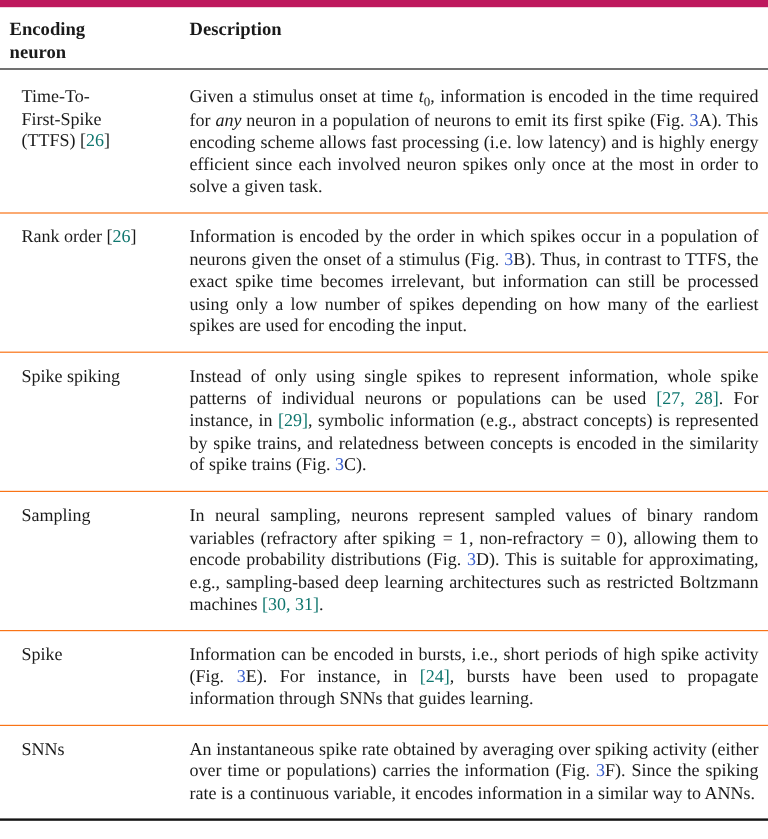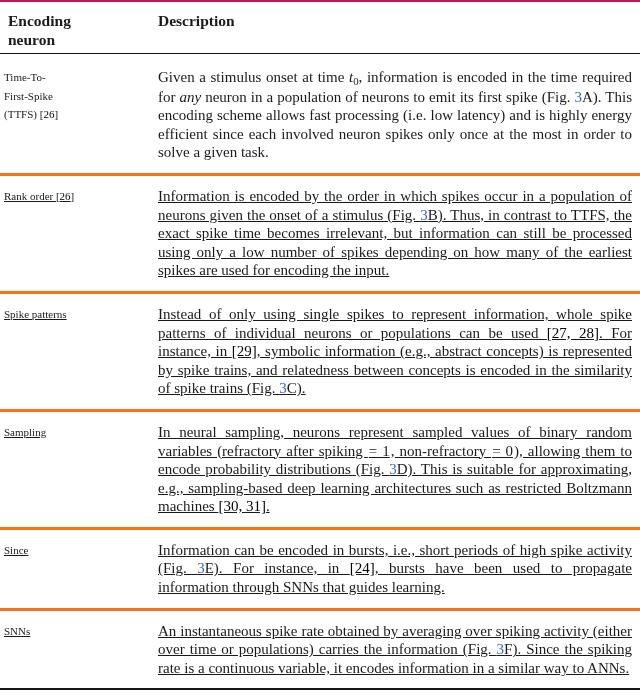--- a/index.html
+++ b/index.html
@@ -21,36 +21,35 @@
   table.enc-table {
     width: 640px;
     border-collapse: collapse;
     table-layout: fixed;
   }
   col.col-scheme { width: 150px; }
   col.col-desc   { width: 490px; }
 
   
   tr.toprule-row > * {
-    border-top: 2px solid #be185d;
+    border-top: 6px solid #be185d;
   }
   tr.header-row > th {
     border-bottom: 1px solid #141414;
     padding-bottom: 4px;
   }
   tr.midrule-double > td {
     padding: 0;
     height: 3px;
     border-top: 1px solid #141414;
     line-height: 0;
     font-size: 0;
   }
   tr.body-row + tr.body-row > td {
-    border-top: 3px solid #f97316;
-    text-decoration: underline;
+    border-top: 1px solid #f97316;
   }
   tr.bottomrule-row > td {
     padding: 0;
     height: 0;
     border-top: 2px solid #141414;
     line-height: 0;
     font-size: 0;
   }
 
   th.head-cell {
@@ -59,36 +58,36 @@
     font-weight: bold;
     font-size: 15.5px;
     line-height: 19px;
     padding: 9px 10px 4px 8px;
   }
   th.head-cell.desc { padding-left: 8px; font-family: Liberation Serif, serif; }
 
   td.scheme-cell {
     vertical-align: top;
     text-align: left;
-    font-size: 11px;
+    font-size: 15px;
     line-height: 18.6px;
-    padding: 11px 10px 11px 4px;
+    padding: 11px 10px 11px 18px;
     hyphens: none;
   }
   td.desc-cell {
     vertical-align: top;
     text-align: justify;
     text-justify: inter-word;
     font-size: 15px;
     line-height: 18.6px;
     padding: 11px 8px 11px 8px;
     hyphens: none;
   }
   
-  .cite { color: #000000; }
+  .cite { color: #0f766e; }
   .figref { color: #3a5fcd; }
   .ital { font-style: italic; }
   .mathvar {
     font-family: "Liberation Serif", "DejaVu Serif", serif;
     font-style: italic;
   }
   .mathvar sub {
     font-style: normal;
     font-size: 0.72em;
     vertical-align: baseline;
@@ -125,31 +124,31 @@
         <td class="scheme-cell"><span>Time-To-</span><br><span>First-Spike</span><br><span><span>(TTFS) [</span><span class="cite">26</span><span>]</span></span></td>
         <td class="desc-cell"><span>Given a stimulus onset at time </span><span class="mathvar"><span>t</span><sub>0</sub></span><span>, information is encoded in the time required for </span><span class="ital">any</span><span> neuron in a population of neurons to emit its first spike (Fig. </span><span class="figref">3</span><span>A). This encoding scheme allows fast processing (i.e. low latency) and is highly energy efficient since each involved neuron spikes only once at the most in order to solve a given task.</span></td>
       </tr>
 
       <tr class="body-row">
         <td class="scheme-cell"><span>Rank order [</span><span class="cite">26</span><span>]</span></td>
         <td class="desc-cell"><span>Information is encoded by the order in which spikes occur in a population of neurons given the onset of a stimulus (Fig. </span><span class="figref">3</span><span>B). Thus, in contrast to TTFS, the exact spike time becomes irrelevant, but information can still be processed using only a low number of spikes depending on how many of the earliest spikes are used for encoding the input.</span></td>
       </tr>
 
       <tr class="body-row">
-        <td class="scheme-cell">Spike patterns</td>
+        <td class="scheme-cell">Spike spiking</td>
         <td class="desc-cell"><span>Instead of only using single spikes to represent information, whole spike patterns of individual neurons or populations can be used </span><span class="cite">[27, 28]</span><span>. For instance, in </span><span class="cite">[29]</span><span>, symbolic information (e.g., abstract concepts) is represented by spike trains, and relatedness between concepts is encoded in the similarity of spike trains (Fig. </span><span class="figref">3</span><span>C).</span></td>
       </tr>
 
       <tr class="body-row">
         <td class="scheme-cell">Sampling</td>
         <td class="desc-cell"><span>In neural sampling, neurons represent sampled values of binary random variables (refractory after spiking </span><span class="mrel">= 1</span><span>, non-refractory </span><span class="mrel">= 0</span><span>), allowing them to encode probability distributions (Fig. </span><span class="figref">3</span><span>D). This is suitable for approximating, e.g., sampling-based deep learning architectures such as restricted Boltzmann machines </span><span class="cite">[30, 31]</span><span>.</span></td>
       </tr>
 
       <tr class="body-row">
-        <td class="scheme-cell">Since</td>
+        <td class="scheme-cell">Spike</td>
         <td class="desc-cell"><span>Information can be encoded in bursts, i.e., short periods of high spike activity (Fig. </span><span class="figref">3</span><span>E). For instance, in </span><span class="cite">[24]</span><span>, bursts have been used to propagate information through SNNs that guides learning.</span></td>
       </tr>
 
       <tr class="body-row">
         <td class="scheme-cell">SNNs</td>
         <td class="desc-cell"><span>An instantaneous spike rate obtained by averaging over spiking activity (either over time or populations) carries the information (Fig. </span><span class="figref">3</span><span>F). Since the spiking rate is a continuous variable, it encodes information in a similar way to ANNs.</span></td>
       </tr>
 
       <tr class="bottomrule-row">
         <td></td>

